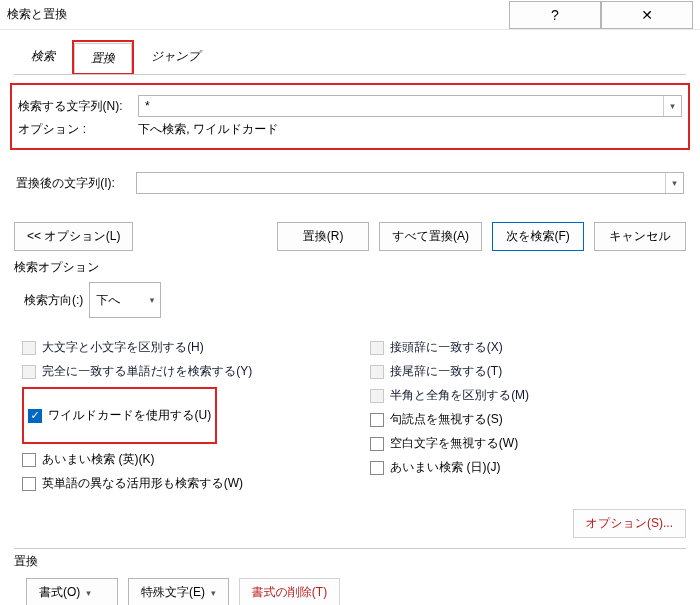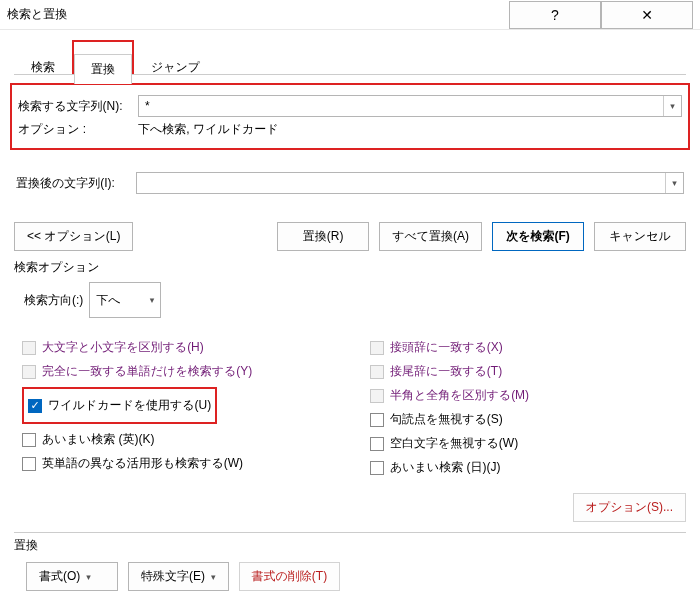--- a/index.html
+++ b/index.html
@@ -29,22 +29,23 @@
     .tabs {
       display: flex;
       padding: 10px 14px 0 14px;
       gap: 0;
     }
     .tab {
       padding: 6px 16px;
       border: 1px solid transparent;
       border-bottom: none;
       position: relative;
-      top: 12px;
-      font-size: 12px;
+      top: 1px;
+      font-size: 12px;
+      font-style: italic;
     }
     .tab.active {
       border-color: #ccc;
       background: #fff;
     }
     .tabs-underline {
       border-bottom: 1px solid #ccc;
       margin: 0 14px;
     }
     .red-frame {
@@ -101,21 +102,21 @@
     .btn {
       border: 1px solid #b5b5b5;
       background: #fdfdfd;
       padding: 5px 12px;
       min-width: 92px;
       text-align: center;
       font-size: 12px;
       font-family: inherit;
       white-space: nowrap;
     }
-    .btn.primary { border: 1px solid #0067c0; font-weight: bold; }
+    .btn.primary { border: 1px solid #0067c0; }
     .btn.disabled { color: #b91c1c; border-color: #d3d3d3; }
     .search-options {
       margin: 6px 14px 0 14px;
     }
     .grouptitle { font-size: 12px; margin: 4px 0 6px 0; }
     .dirrow {
       display: flex;
       align-items: center;
       gap: 6px;
       margin: 6px 0 14px 10px;
@@ -137,38 +138,38 @@
       padding: 0 8px;
     }
     .col { flex: 1; }
     .chk {
       display: flex;
       align-items: center;
       gap: 6px;
       margin: 7px 0;
       font-size: 12px;
     }
-    .chk.disabled { color: #701a75; }
+    .chk.disabled { color: #0f172a; }
     .box {
       width: 14px; height: 14px;
       border: 1px solid #888;
       display: inline-flex;
       align-items: center;
       justify-content: center;
       background: #fff;
       font-size: 10px;
       color: #fff;
     }
     .box.disabled { border-color: #c8c8c8; background:#f3f3f3;}
     .box.checked { background:#0067c0; border-color:#0067c0; }
     .box.checked::after { content:"✓"; font-size:11px; line-height:1; }
     .red-frame-inline {
       border: 2px solid #d22;
       display: inline-flex;
-      padding: 6px 4px;
+      padding: 16px 4px;
       align-items: center;
     }
     .options-s-row {
       display:flex;
       justify-content:flex-end;
       margin: 10px 14px 4px 14px;
     }
     .hr {
       border: none;
       border-top: 1px solid #ccc;

